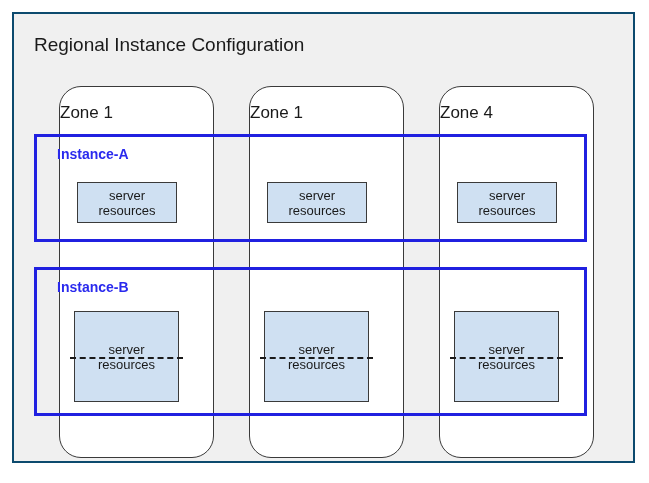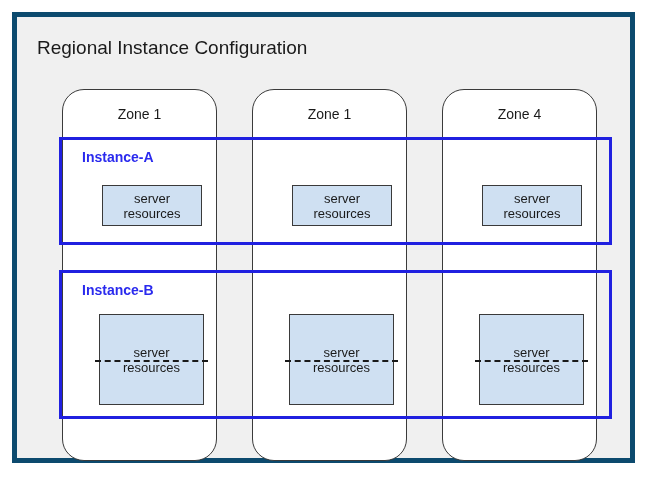--- a/index.html
+++ b/index.html
@@ -22,21 +22,21 @@
   }
 
   
   .region-panel {
     position: absolute;
     left: 12px;
     top: 12px;
     width: 623px;
     height: 451px;
     background: #f0f0f0;
-    border: 5px solid #0c4a6e;
+    border: 2px solid #0c4a6e;
     box-sizing: border-box;
   }
 
   .region-title {
     position: absolute;
     left: 20px;
     top: 20px;
     font-size: 19px;
     line-height: 22px;
     color: #1a1a1a;
@@ -56,29 +56,28 @@
   }
   .zone-1 { left: 45px; }
   .zone-2 { left: 235px; }
   .zone-3 { left: 425px; }
 
   .zone-label {
     position: absolute;
     left: 0;
     top: 16px;
     width: 100%;
-    text-align: center;
-    font-size: 14px;
+    font-size: 17px;
     color: #1a1a1a;
   }
 
   
   .instance-band {
     position: absolute;
-    left: 42px;
+    left: 20px;
     width: 553px;
     border: 3px solid #2020e0;
     box-sizing: border-box;
     background: transparent;
     padding-left: 12px;
   }
   .instance-a { top: 120px; height: 108px; }
   .instance-b { top: 253px; height: 149px; }
 
   .instance-label {

